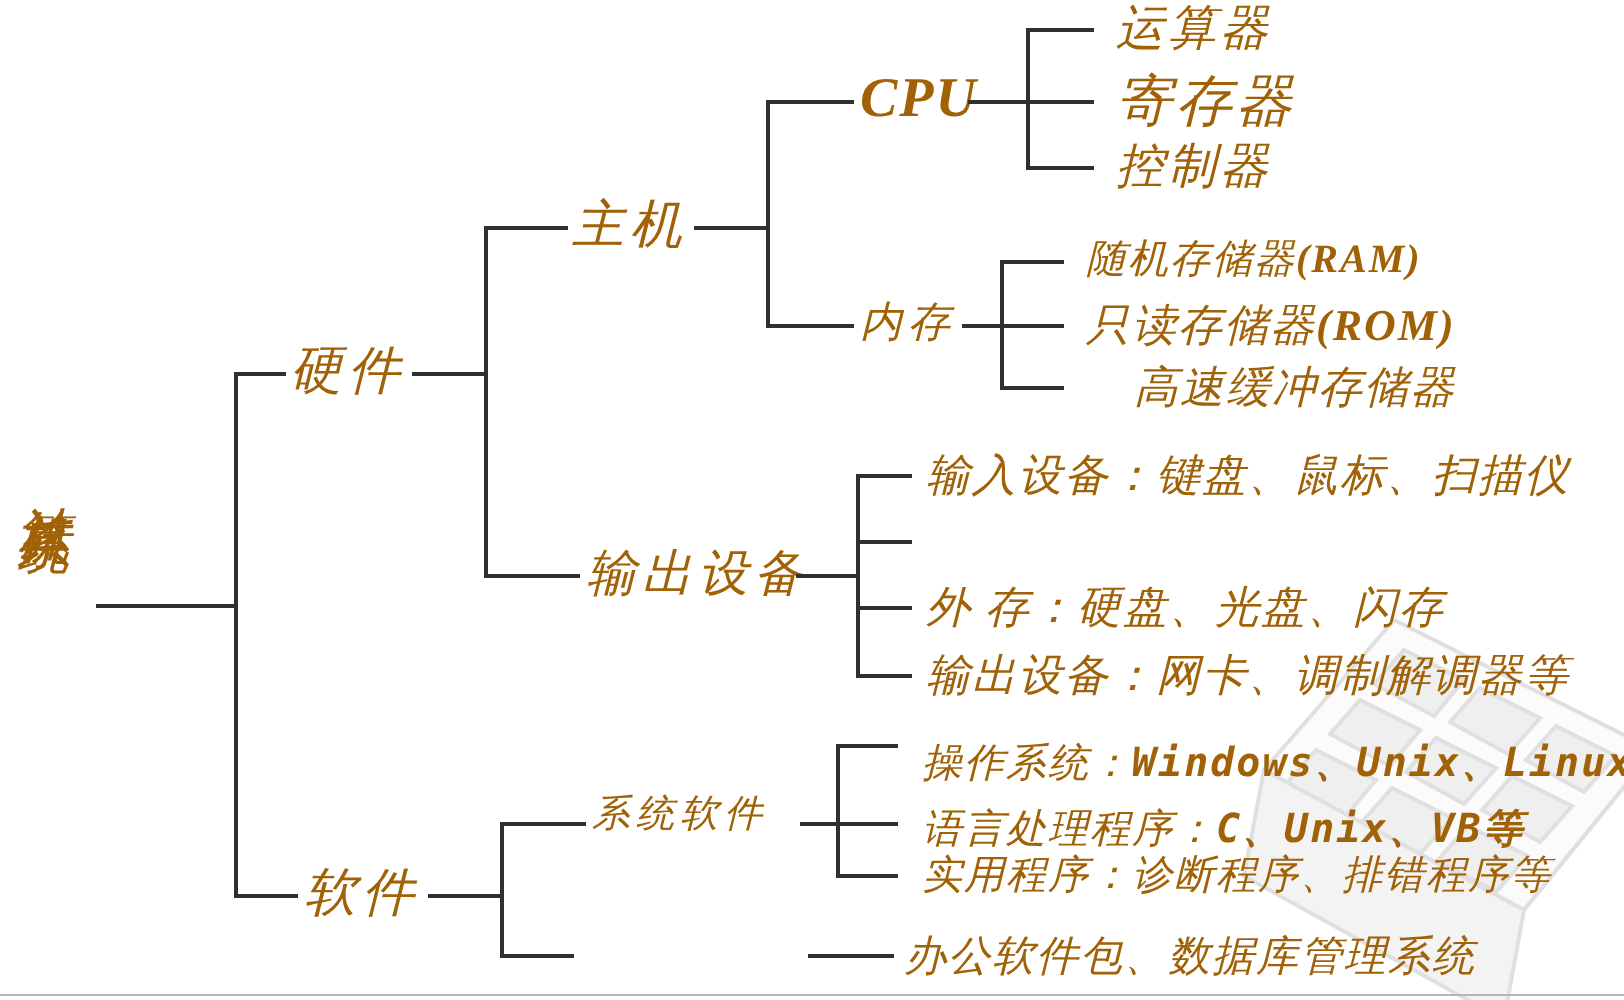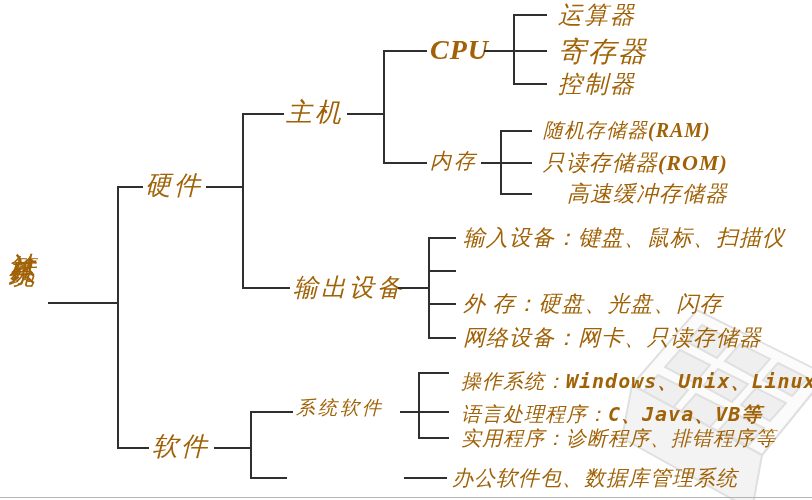--- a/index.html
+++ b/index.html
@@ -81,24 +81,24 @@
   <div class="node leaf" style="left:558px;top:2px;font-size:24px;letter-spacing:2px;">运算器</div>
   <div class="node leaf" style="left:558px;top:37px;font-size:28px;letter-spacing:2px;">寄存器</div>
   <div class="node leaf" style="left:558px;top:71px;font-size:24px;letter-spacing:2px;">控制器</div>
 
   <div class="node leaf" style="left:543px;top:119px;font-size:20px;"><span>随机存储器</span><span class="latin-bold">(RAM)</span></div>
   <div class="node leaf" style="left:543px;top:151px;font-size:22px;"><span>只读存储器</span><span class="latin-bold">(ROM)</span></div>
   <div class="node leaf" style="left:543px;top:182px;font-size:22px;margin-left:24px;"><span>高速缓冲存储器</span></div>
 
   <div class="node leaf" style="left:463px;top:226px;font-size:22px;">输入设备：键盘、鼠标、扫描仪</div>
   <div class="node leaf" style="left:463px;top:292px;font-size:22px;">外 存：硬盘、光盘、闪存</div>
-  <div class="node leaf" style="left:463px;top:326px;font-size:22px;">网络设备：网卡、只读存储器</div>
+  <div class="node leaf" style="left:463px;top:326px;font-size:22px;">输出设备：网卡、调制解调器等</div>
 
   <div class="node leaf" style="left:461px;top:370px;font-size:20px;"><span>操作系统：</span><span class="mono-val">Windows、Unix、Linux</span></div>
-  <div class="node leaf" style="left:461px;top:403px;font-size:20px;"><span>语言处理程序：</span><span class="mono-val">C、Java、VB等</span></div>
+  <div class="node leaf" style="left:461px;top:403px;font-size:20px;"><span>语言处理程序：</span><span class="mono-val">C、Unix、VB等</span></div>
   <div class="node leaf" style="left:452px;top:467px;font-size:21px;">办公软件包、数据库管理系统</div>
 
   <div class="node leaf" style="left:461px;top:427px;font-size:20px;"><span>实用程序：</span><span>诊断程序、排错程序等</span></div>
 
   <div class="h" style="left:48px;top:302px;width:69px;"></div>
   <div class="v" style="left:117px;top:186px;height:263px;"></div>
   <div class="h" style="left:117px;top:186px;width:26px;"></div>
   <div class="h" style="left:117px;top:447px;width:32px;"></div>
 
   <div class="h" style="left:206px;top:186px;width:37px;"></div>

